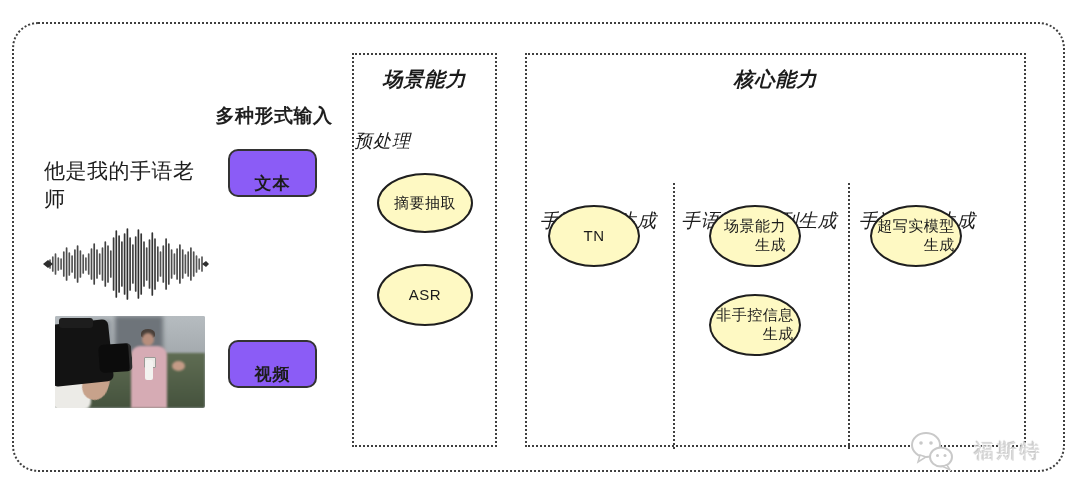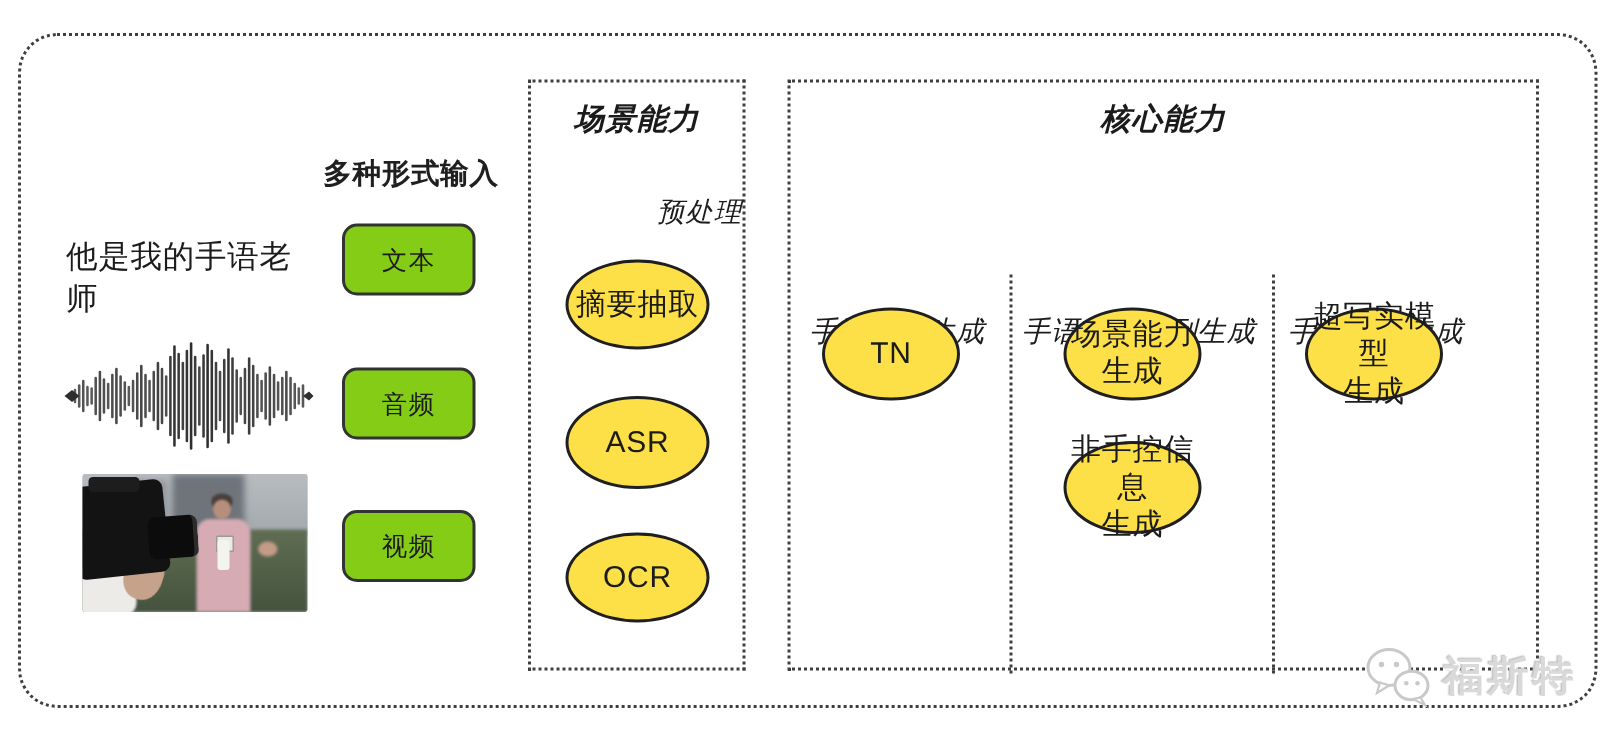--- a/index.html
+++ b/index.html
@@ -17,22 +17,22 @@
   
   .input-title{
     left:208px;top:103px;width:132px;text-align:center;
     font-size:19px;font-weight:bold;color:#1f1f1f;letter-spacing:.5px;font-family:Liberation Serif, serif;
   }
   .sample-text{
     left:44px;top:157px;width:170px;font-size:21px;color:#1c1c1c;letter-spacing:.5px;
   }
   .type-box{
     left:228px;width:85px;height:44px;border:2px solid #333;border-radius:10px;
-    display:flex;align-items:center;justify-content:center;
-    font-size:17px;color:#1c1c1c;background:#84cc16;letter-spacing:1px;
+    display:flex;align-items:flex-end;justify-content:center;
+    font-size:17px;color:#1c1c1c;background:#8b5cf6;letter-spacing:1px;font-weight:bold;
   }
   .waveform{left:42px;top:227px;width:168px;height:74px;}
   
   .photo{
     left:55px;top:316px;width:150px;height:92px;border-radius:2px;overflow:hidden;
     background:#a7adb1;
   }
   .photo .abs{position:absolute;}
   .ph-sky{left:0;top:0;width:100%;height:46%;background:linear-gradient(180deg,#b6bcc0,#a2a8ac);}
   .ph-bldg1{left:40%;top:0;width:32%;height:52%;background:#6e747a;filter:blur(2px);}
@@ -50,57 +50,54 @@
   .ph-arm{left:28px;top:50px;width:26px;height:34px;background:#c7a28b;border-radius:45%;transform:rotate(18deg);filter:blur(.5px);}
   .ph-shirt{left:-4px;top:62px;width:40px;height:32px;background:#ecebe7;border-radius:8px;filter:blur(.8px);}
   
   .dash-box{border:2px dotted #3f3f3f;background:transparent;font-style:italic;}
   .scene-box{left:352px;top:53px;width:141px;height:390px;}
   .core-box{left:525px;top:53px;width:497px;height:390px;}
   .box-title{
     left:0;top:11px;width:100%;text-align:center;
     font-size:20px;font-weight:bold;color:#1b1b1b;letter-spacing:1px;
   }
-  .scene-subtitle{left:0;top:74px;width:100%;text-align:right;font-size:18px;color:#1c1c1c;letter-spacing:1px;}
+  .scene-subtitle{left:0;top:74px;width:100%;text-align:left;font-size:18px;color:#1c1c1c;letter-spacing:1px;}
   .col-divider{width:0;border-left:2px dotted #3f3f3f;top:128px;height:266px;}
   .col-header{
     top:153px;transform:translateX(-50%);white-space:nowrap;
     font-size:19px;color:#1c1c1c;letter-spacing:.5px;
   }
   .ellipse{
-    border:2.5px solid #1f1f1f;border-radius:50%;background:#fde047;
-    display:flex;align-items:center;justify-content:center;text-align:center;
-    font-size:20px;color:#1b1b1b;white-space:pre-line;line-height:1.25;letter-spacing:.5px;
+    border:2.5px solid #1f1f1f;border-radius:50%;background:#fef9c3;
+    display:flex;align-items:center;justify-content:center;text-align:right;
+    font-size:15px;color:#1b1b1b;white-space:pre-line;line-height:1.25;letter-spacing:.5px;
   }
   .scene-ellipse{left:377px;width:92px;height:56px;}
   .core-ellipse{width:88px;height:58px;}
   
   .watermark{left:908px;top:430px;display:flex;align-items:center;z-index:5;}
   .wm-icon{width:50px;height:42px;}
   .wm-text{
-    font-size:27px;font-weight:bold;letter-spacing:3px;color:#d9d9d9;
-    text-shadow:1px 1px 0 #ffffff,-1px -1px 1px #bfbfbf;margin-left:4px;
+    font-size:20px;font-weight:normal;letter-spacing:3px;color:#d9d9d9;
+    text-shadow:1px 1px 0 #ffffff,-1px -1px 1px #bfbfbf;margin-left:16px;
   }
 </style>
 </head>
 <body>
 
 <div id="canvas">
 
   <div class="abs outer-frame"></div>
 
   <div class="abs input-title">多种形式输入</div>
 
   <div class="abs sample-text">他是我的手语老师</div>
 
   <div class="abs type-box" style="top:149px">
     <span>文本</span>
-  </div>
-  <div class="abs type-box" style="top:245px">
-    <span>音频</span>
   </div>
   <div class="abs type-box" style="top:340px">
     <span>视频</span>
   </div>
 
   <svg class="abs waveform" id="waveform-svg" viewBox="0 0 168 74">
       <polygon points="1,37 6,33 11,37 6,41" fill="#2e2e2e"></polygon>
       <line x1="8.0" y1="33" x2="8.0" y2="41" stroke="#2e2e2e" stroke-width="1.7" stroke-linecap="round" opacity="0.7785714285714286"></line>
       <line x1="10.8" y1="30" x2="10.8" y2="44" stroke="#2e2e2e" stroke-width="1.7" stroke-linecap="round" opacity="0.8"></line>
       <line x1="13.5" y1="27" x2="13.5" y2="47" stroke="#2e2e2e" stroke-width="1.7" stroke-linecap="round" opacity="0.8214285714285714"></line>
@@ -177,21 +174,20 @@
     <div class="abs ph-cam-top"></div>
     <div class="abs ph-cam-lens"></div>
   </div>
 
   <div class="abs dash-box scene-box">
     <div class="abs box-title">场景能力</div>
     <div class="abs scene-subtitle">预处理</div>
   </div>
   <div class="abs ellipse scene-ellipse" style="top:173px">摘要抽取</div>
   <div class="abs ellipse scene-ellipse" style="top:264px;height:58px">ASR</div>
-  <div class="abs ellipse scene-ellipse" style="top:355px">OCR</div>
 
   <div class="abs dash-box core-box">
     <div class="abs box-title">核心能力</div>
     <div class="abs col-divider" style="left:146px"></div>
     <div class="abs col-divider" style="left:321px"></div>
     <div class="abs col-header" style="left:71px">手语文本生成</div>
     <div class="abs col-header" style="left:232px">手语要素序列生成</div>
     <div class="abs col-header" style="left:390px">手语视频生成</div>
   </div>
 

